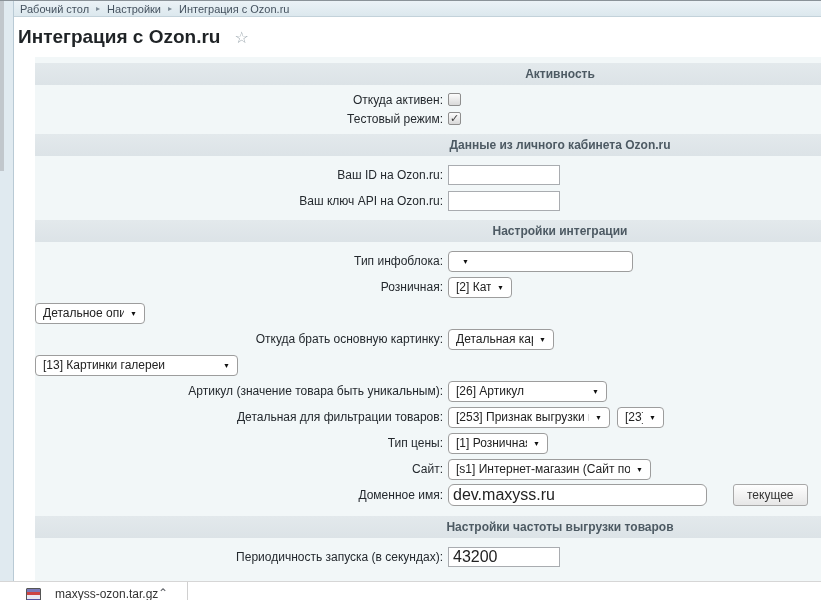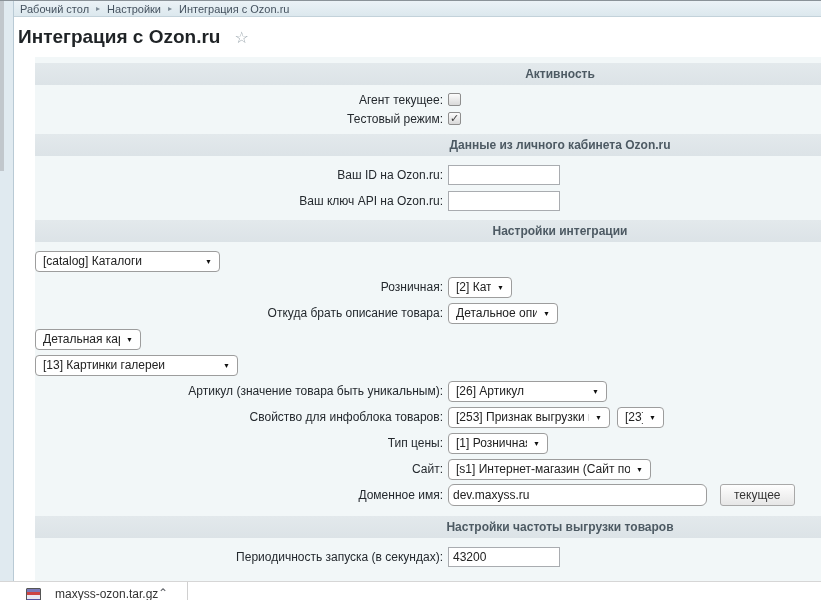--- a/index.html
+++ b/index.html
@@ -36,32 +36,32 @@
   .sec-body { padding:5px 0 6px 0; }
   .frow { display:flex; align-items:center; }
   .h19 { height:19px; } .h26 { height:26px; }
   .lbl { width:413px; flex:none; text-align:right; padding-right:5px;
          font-size:12px; color:#24292e; }
 
   .cb { width:13px; height:13px; border:1px solid #8e8e8e; border-radius:2px;
         background:linear-gradient(#fcfcfc,#d9d9d9); font-size:11px;
         line-height:11px; text-align:center; color:#3c3c3c; cursor:pointer; }
 
-  .txt { height:20px; border:1px solid #a9acb0; background:#fff; font-size:12px;
+  .txt { height:20px; border:1px solid #a9acb0; background:#fff; font-size:16px;
          padding:7px 4px; font-family:inherit; color:#222; }
   .txt-round { border-radius:6px; height:22px; border-color:#9d9d9d; }
 
   .sel { height:21px; border:1px solid #9d9d9d; border-radius:4px; background:#fff;
          display:flex; align-items:center; padding:0 7px; font-size:12px;
          color:#222; cursor:pointer; }
   .sel-text { flex:1; white-space:nowrap; overflow:hidden; }
   .sel-arrow { font-size:7px; color:#111; margin-left:6px; flex:none; }
   .gap { width:7px; flex:none; }
 
-  .btn { height:22px; margin-left:13px; padding:0 13px; border:1px solid #a8a8a8;
+  .btn { height:22px; margin-left:26px; padding:0 13px; border:1px solid #a8a8a8;
          border-radius:3px; background:linear-gradient(#fefefe,#e6e6e6);
          font-size:12px; color:#333; font-family:inherit; cursor:pointer; }
 
   
   .shelf { position:absolute; left:0; top:580px; width:821px; height:26px;
            background:#fff; border-top:1px solid #d6d6d6; z-index:5; }
   .shelf-item { position:absolute; left:26px; top:5px; display:flex;
                 align-items:center; cursor:pointer; }
   .file-icon { width:15px; height:13px; border:1px solid #555; border-radius:1px;
                background:linear-gradient(180deg,#7a7ab8 0 3px,#cc4444 3px 6px,
@@ -92,21 +92,21 @@
   <div class="titlebar">
     <span class="page-title">Интеграция с Ozon.ru</span>
     <span class="fav-star">☆</span>
   </div>
 
   <div class="panel">
 
     <div class="section-header">Активность</div>
     <div class="sec-body">
       <div class="frow h19">
-        <span class="lbl">Агент текущее:</span>
+        <span class="lbl">Откуда активен:</span>
         <span class="cb"></span>
       </div>
       <div class="frow h19">
         <span class="lbl">Тестовый режим:</span>
         <span class="cb">✓</span>
       </div>
     </div>
 
     <div class="section-header">Данные из личного кабинета Ozon.ru</div>
     <div class="sec-body" style="padding:6px 0;">
@@ -117,43 +117,43 @@
       <div class="frow h26">
         <span class="lbl">Ваш ключ API на Ozon.ru:</span>
         <input class="txt" style="width: 112px;" value="">
       </div>
     </div>
 
     <div class="section-header">Настройки интеграции</div>
     <div class="sec-body" style="padding:6px 0 8px 0;">
 
       <div class="frow h26">
+        <span class="lbl">Тип инфоблока:</span>
         <div class="sel" style="width:185px">
-          <span class="sel-text">[catalog] Каталоги</span>
           <span class="sel-arrow">▼</span>
         </div>
       </div>
 
       <div class="frow h26">
         <span class="lbl">Розничная:</span>
         <div class="sel" style="width:64px">
           <span class="sel-text">[2] Каталог</span>
           <span class="sel-arrow">▼</span>
         </div>
       </div>
 
       <div class="frow h26">
-        <span class="lbl">Откуда брать описание товара:</span>
         <div class="sel" style="width:110px">
           <span class="sel-text">Детальное описание</span>
           <span class="sel-arrow">▼</span>
         </div>
       </div>
 
       <div class="frow h26">
+        <span class="lbl">Откуда брать основную картинку:</span>
         <div class="sel" style="width:106px">
           <span class="sel-text">Детальная картинка</span>
           <span class="sel-arrow">▼</span>
         </div>
       </div>
 
       <div class="frow h26">
         <div class="sel" style="width:203px">
           <span class="sel-text">[13] Картинки галереи</span>
           <span class="sel-arrow">▼</span>
@@ -162,21 +162,21 @@
 
       <div class="frow h26">
         <span class="lbl">Артикул (значение товара быть уникальным):</span>
         <div class="sel" style="width:159px">
           <span class="sel-text">[26] Артикул</span>
           <span class="sel-arrow">▼</span>
         </div>
       </div>
 
       <div class="frow h26">
-        <span class="lbl">Свойство для инфоблока товаров:</span>
+        <span class="lbl">Детальная для фильтрации товаров:</span>
         <div class="sel" style="width:162px">
           <span class="sel-text">[253] Признак выгрузки на ozon.ru</span>
           <span class="sel-arrow">▼</span>
         </div>
         <span class="gap"></span>
         <div class="sel" style="width:47px">
           <span class="sel-text">[23] да</span>
           <span class="sel-arrow">▼</span>
         </div>
       </div>

